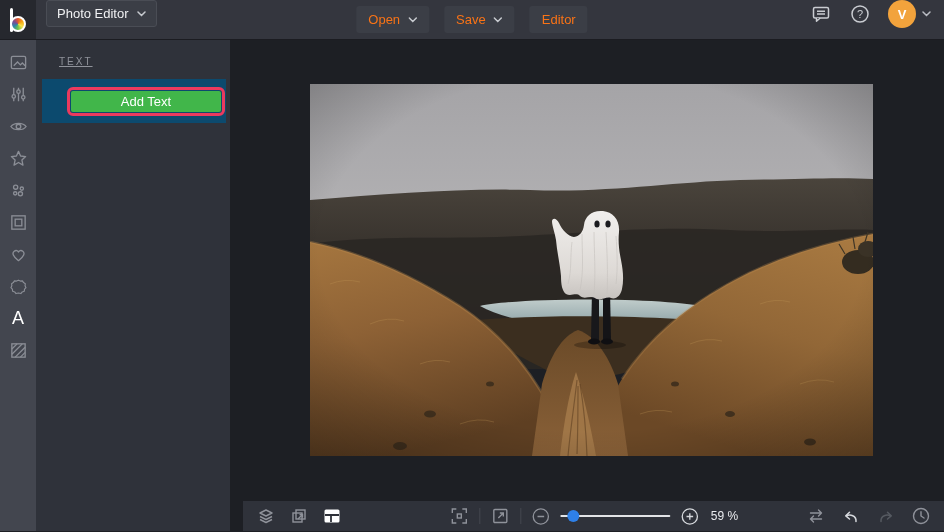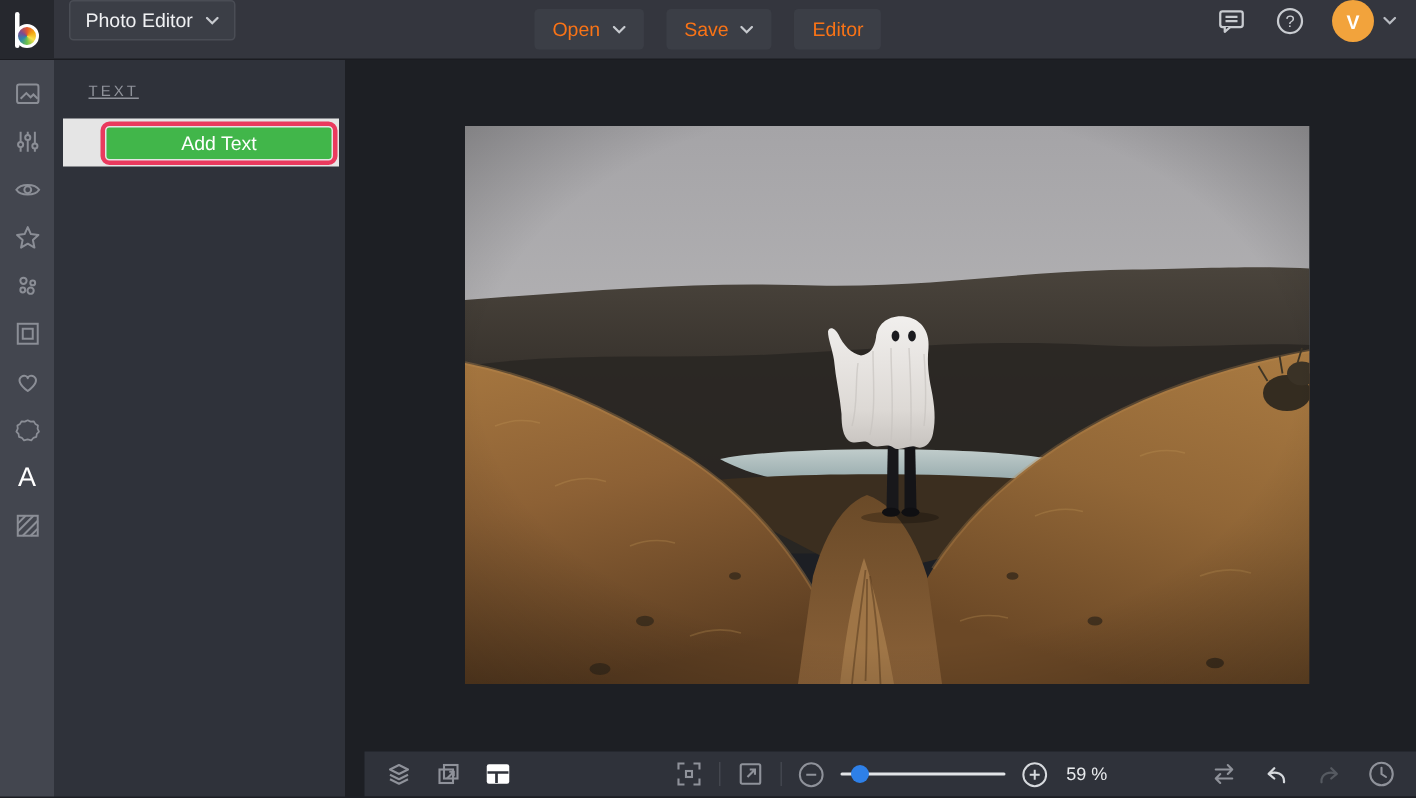--- a/index.html
+++ b/index.html
@@ -39,21 +39,21 @@
   .iconstrip { width:36px; background:#43464f; display:flex; flex-direction:column;
                align-items:center; padding-top:6px; flex:none; }
   .strip-item { width:36px; height:32px; display:flex; align-items:center;
                 justify-content:center; color:#8b8e96; cursor:pointer; }
   .strip-item.active { color:#ffffff; }
   .glyph-a { font-size:18px; line-height:1; }
 
   .panel { width:194px; background:#2f323a; flex:none; }
   .panel-title { padding:16px 0 0 23px; font-size:10px; letter-spacing:2px;
                  color:#8f929a;text-decoration:underline; }
-  .add-block { margin:12px 4px 0 6px; height:32px; background:#e5e5e5;
+  .add-block { margin:12px 4px 0 6px; height:44px; background:#0c4a6e;
                display:flex; align-items:center; justify-content:center;padding-left:24px; }
   .add-btn { width:150px; height:21px; background:var(--accent-green,#41b64a);
              color:#fff; font-size:13px; border:none; border-radius:2px;
              outline:3px solid var(--highlight-red,#ea3a5e); outline-offset:1px;
              display:flex; align-items:center; justify-content:center;
              cursor:pointer; font-family:inherit; }
 
   .canvas { flex:1; position:relative; background:#1d1f24; overflow:hidden; }
   .photo { position:absolute; left:80px; top:44px; width:563px; height:372px; }
   .photo svg { display:block; width:100%; height:100%; }

